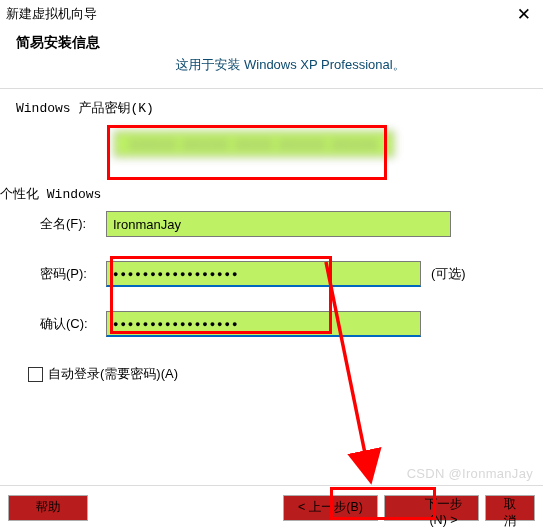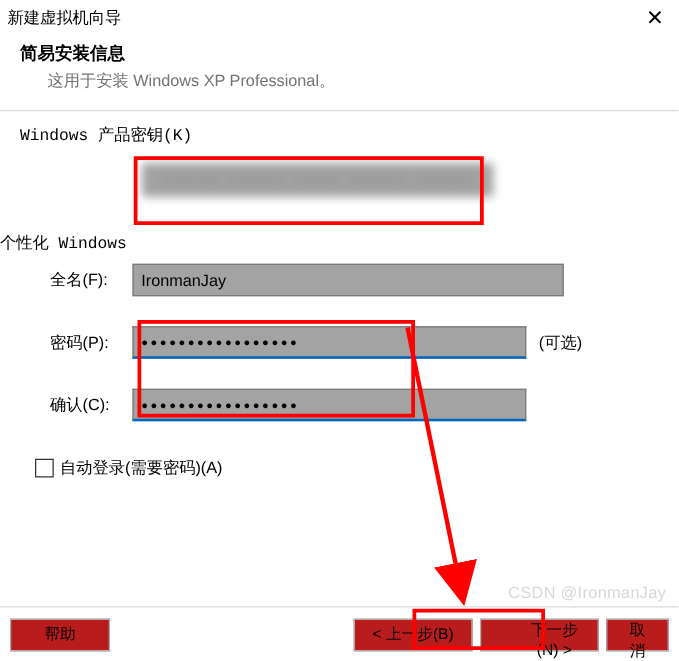--- a/index.html
+++ b/index.html
@@ -18,21 +18,21 @@
       align-items: center;
       padding: 4px 8px 2px 6px;
       height: 26px;
       gap: 40px;
     }
     .close-x { font-size: 17px; font-family: Arial, sans-serif; color: #000; padding: 0 4px; }
     .header {
       padding: 8px 0 10px 16px;
     }
     .header-title { font-weight: bold; font-size: 14px; color: #000; }
-    .header-sub { font-size: 13px; color: #737373; padding-left: 22px; margin-top: 4px; }
+    .header-sub { font-size: 13px; color: #0c4a6e; padding-left: 22px; margin-top: 4px; text-align: center; }
     .divider { height: 1px; background: #dcdcdc; margin-top: 4px; }
     .section { padding: 10px 16px 0 16px; }
     .section-label { font-size: 13px; color: #000; margin-bottom: 8px; font-family: Liberation Mono, monospace; }
     .field-row {
       display: flex;
       align-items: center;
       margin-bottom: 24px;
       position: relative;
     }
     .field-label {
@@ -42,21 +42,21 @@
       color: #000;
     }
     .text-input {
       height: 26px;
       border: 1px solid #7a7a7a;
       border-bottom: 2px solid #0067c0;
       padding: 2px 6px;
       font-size: 13px;
       font-family: inherit;
       outline: none;
-      background: #a3a3a3;
+      background: #bef264;
     }
     .key-input {
       width: 280px;
       filter: blur(4px);
       color: #888;
       letter-spacing: 1px;
       text-align: center;
       border-bottom: 1px solid #7a7a7a;
     }
     .name-input { width: 345px; border-bottom: 1px solid #7a7a7a; }

